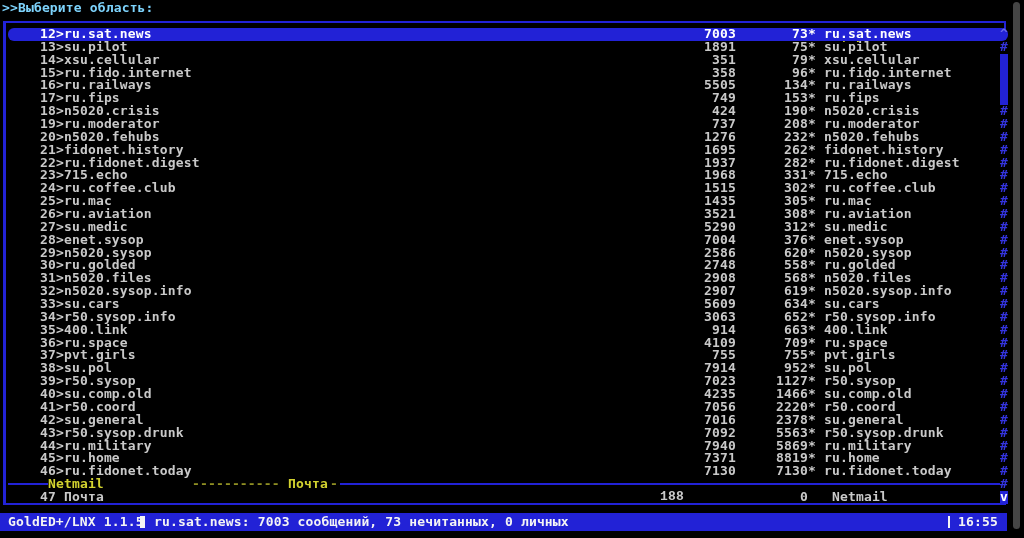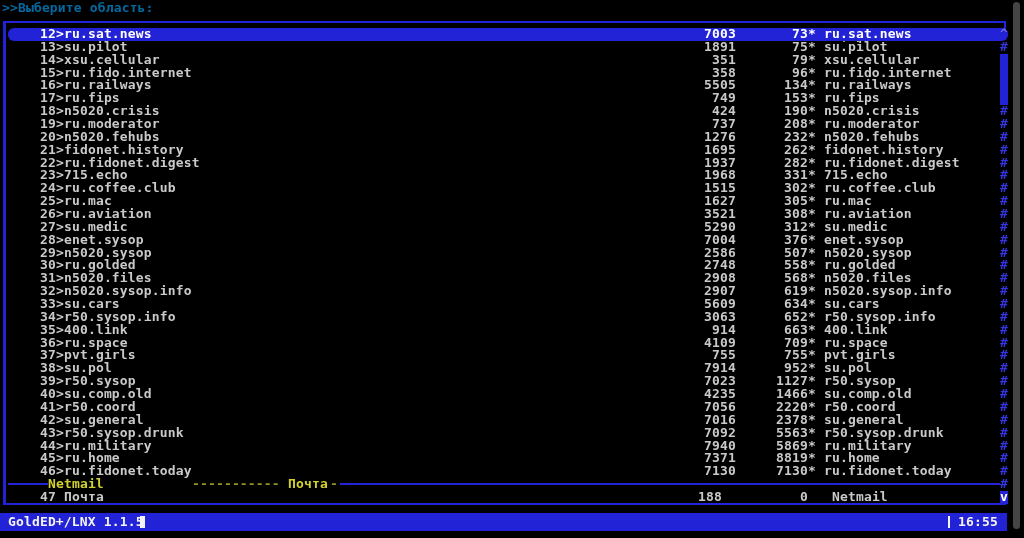--- a/index.html
+++ b/index.html
@@ -7,21 +7,21 @@
     position:relative; width:1024px; height:538px; background:#000000;
     font-family:"DejaVu Sans Mono", monospace; font-weight:bold;
     font-size:13px; letter-spacing:0.15px; overflow:hidden;
     -webkit-font-smoothing:antialiased;
   }
   .abs { position:absolute; }
   .txt-yel   { color:#d2d22f; }
   .txt-olive { color:#8f8f23; }
 
   
-  .prompt { left:2px; top:1px; height:13px; line-height:13px; color:#0369a1; white-space:pre; }
+  .prompt { left:2px; top:1px; height:13px; line-height:13px; color:#7dd3fc; white-space:pre; }
 
   
   .b-left   { left:3px;  top:21px; width:3px;   height:484px; background:#2222d6; }
   .b-top    { left:3px;  top:21px; width:1003px; height:2px;  background:#2222d6; }
   .b-bottom { left:3px;  top:503px; width:1003px; height:2px; background:#2222d6; }
   .b-tr     { left:1004px; top:21px;  width:2px; height:13px; background:#2222d6; }
   .b-br     { left:1004px; top:492px; width:2px; height:13px; background:#2222d6; }
 
   
   .hdr { top:28px; height:13px; line-height:13px; white-space:pre; }
@@ -42,21 +42,21 @@
   .row.selected .c-scroll { color:#6a6aea; }
   .c-scroll.thumb { background:#2222d6; }
   .c-scroll.down  { background:#2222d6; color:#ffffff; }
 
   
   .sep { position:relative; height:12.86px; line-height:12.9px; white-space:pre; }
   .sep .seg { position:absolute; top:5px; height:2px; background:#2222d6; }
   .sep .lbl { position:absolute; top:0; }
 
   
-  .nm-msgs { left:652px; width:100px; text-align:center; }
+  .nm-msgs { left:652px; width:100px; text-align:left;font-family:Liberation Mono, monospace; }
   .nm-new  { left:692px; width:108px; text-align:right; }
   .nm-conf { left:816px; padding-left:8px; }
 
   
   .statusbar { left:0; top:513px; width:1007px; height:18px; background:#2222d6; color:#f4f4f4; }
   .statusbar .sb-app  { position:absolute; left:8px;  top:2px; height:14px; line-height:14px; white-space:pre; }
   .statusbar .sb-sep1 { position:absolute; left:140px; top:3px; width:5px; height:12px; background:#f4f4f4; }
   .statusbar .sb-info { position:absolute; left:154px; top:2px; height:14px; line-height:14px; white-space:pre; }
   .statusbar .sb-sep2 { position:absolute; left:948px; top:3px; width:2px; height:12px; background:#f4f4f4; }
   .statusbar .sb-time { position:absolute; left:958px; top:2px; height:14px; line-height:14px; white-space:pre; }
@@ -206,21 +206,21 @@
     <span class="cell c-desc">ru.coffee.club</span>
     <span class="cell c-msgs">1515</span>
     <span class="cell c-new">302*</span>
     <span class="cell c-conf">ru.coffee.club</span>
     <span class="cell c-scroll">#</span>
   </div>
 
   <div class="row">
     <span class="cell c-num">25&gt;</span>
     <span class="cell c-desc">ru.mac</span>
-    <span class="cell c-msgs">1627</span>
+    <span class="cell c-msgs">1435</span>
     <span class="cell c-new">305*</span>
     <span class="cell c-conf">ru.mac</span>
     <span class="cell c-scroll">#</span>
   </div>
 
   <div class="row">
     <span class="cell c-num">26&gt;</span>
     <span class="cell c-desc">ru.aviation</span>
     <span class="cell c-msgs">3521</span>
     <span class="cell c-new">308*</span>
@@ -243,21 +243,21 @@
     <span class="cell c-msgs">7004</span>
     <span class="cell c-new">376*</span>
     <span class="cell c-conf">enet.sysop</span>
     <span class="cell c-scroll">#</span>
   </div>
 
   <div class="row">
     <span class="cell c-num">29&gt;</span>
     <span class="cell c-desc">n5020.sysop</span>
     <span class="cell c-msgs">2586</span>
-    <span class="cell c-new">507*</span>
+    <span class="cell c-new">620*</span>
     <span class="cell c-conf">n5020.sysop</span>
     <span class="cell c-scroll">#</span>
   </div>
 
   <div class="row">
     <span class="cell c-num">30&gt;</span>
     <span class="cell c-desc">ru.golded</span>
     <span class="cell c-msgs">2748</span>
     <span class="cell c-new">558*</span>
     <span class="cell c-conf">ru.golded</span>
@@ -425,20 +425,21 @@
       <span class="cell nm-msgs">188</span>
       <span class="cell nm-new">0</span>
       <span class="cell nm-conf">Netmail</span>
       <span class="cell c-scroll down">v</span>
     </div>
   </div>
 
   <div class="abs statusbar">
     <span class="sb-app">GoldED+/LNX 1.1.5</span>
     <span class="sb-sep1"></span>
+    <span class="sb-info">ru.sat.news: 7003 сообщений, 73 нечитанных, 0 личных</span>
     <span class="sb-sep2"></span>
     <span class="sb-time">16:55</span>
   </div>
 
   <div class="abs term-scroll-track"></div>
   <div class="abs term-scroll-thumb"></div>
 
 </div>
 
 </body></html>

